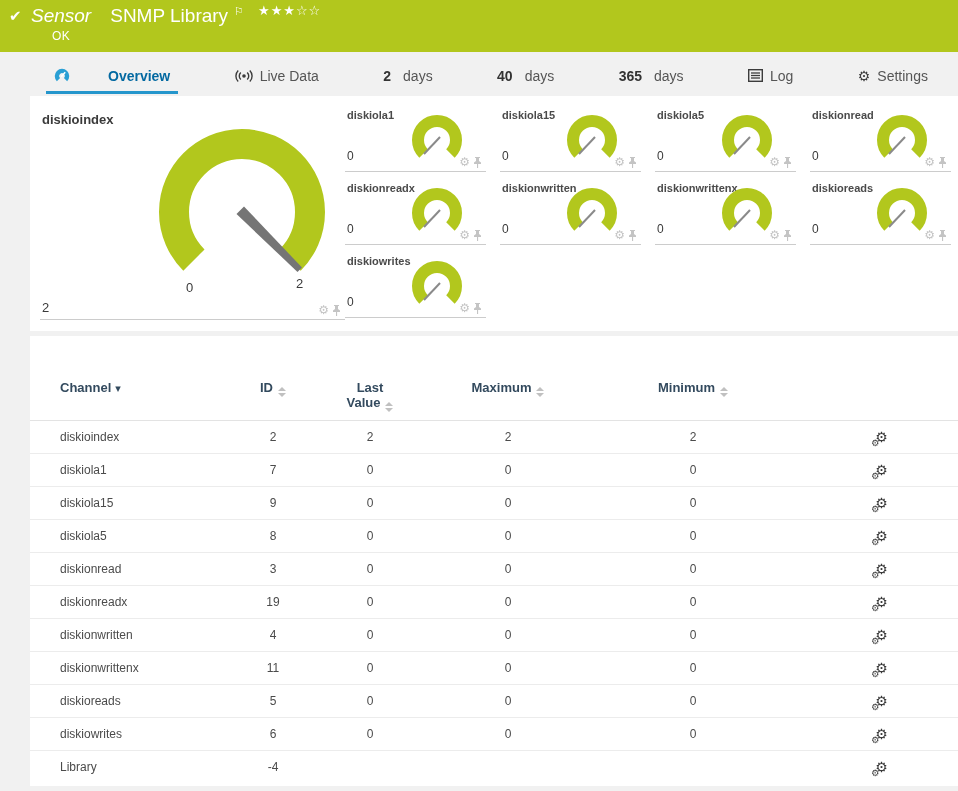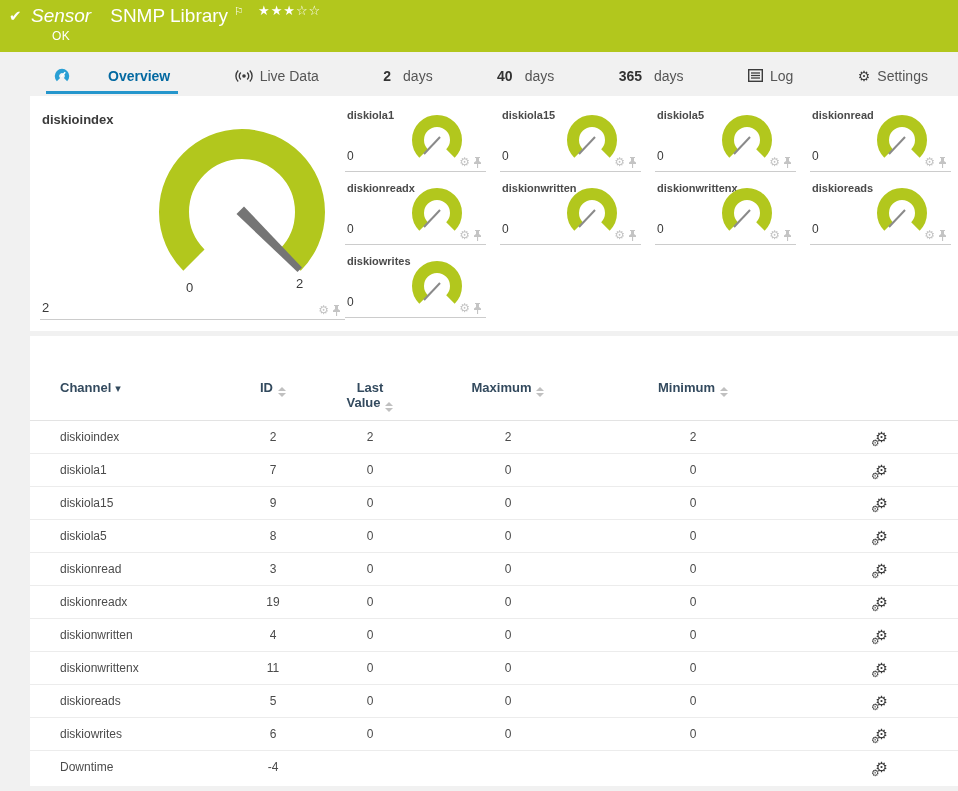--- a/index.html
+++ b/index.html
@@ -439,21 +439,21 @@
           <td class="c-num">6</td>
           <td class="c-center">0</td>
           <td class="c-num">0</td>
           <td class="c-num">0</td>
           <td class="c-gear">
             <span class="row-gears"><span class="g1">⚙</span><span class="g2">⚙</span></span>
           </td>
         </tr>
 
         <tr>
-          <td class="c-channel">Downtime</td>
+          <td class="c-channel">Library</td>
           <td class="c-num">-4</td>
           <td class="c-center"></td>
           <td class="c-num"></td>
           <td class="c-num"></td>
           <td class="c-gear">
             <span class="row-gears"><span class="g1">⚙</span><span class="g2">⚙</span></span>
           </td>
         </tr>
 
     </tbody>

